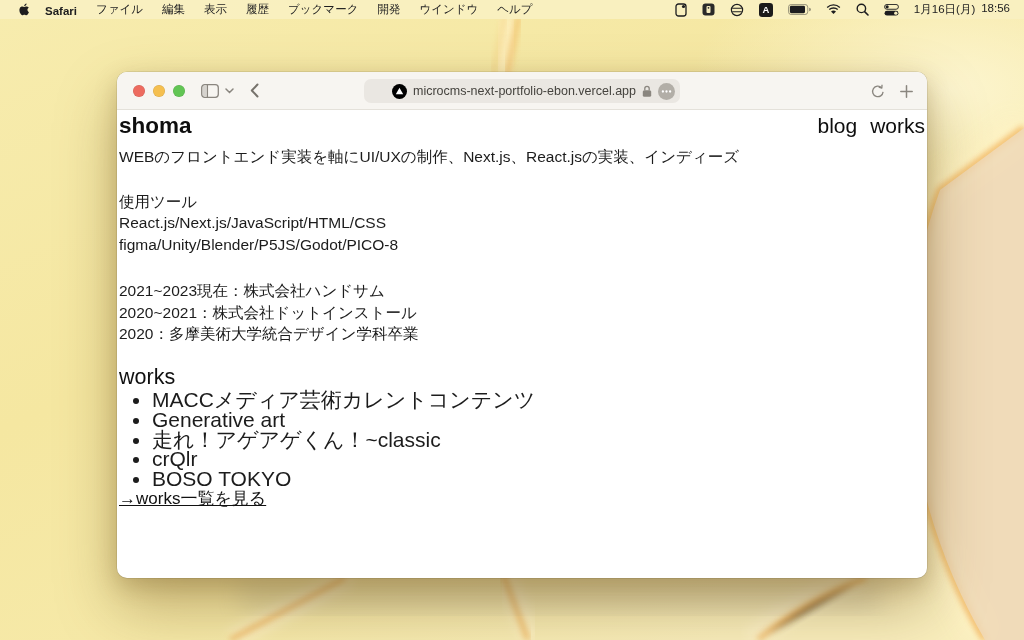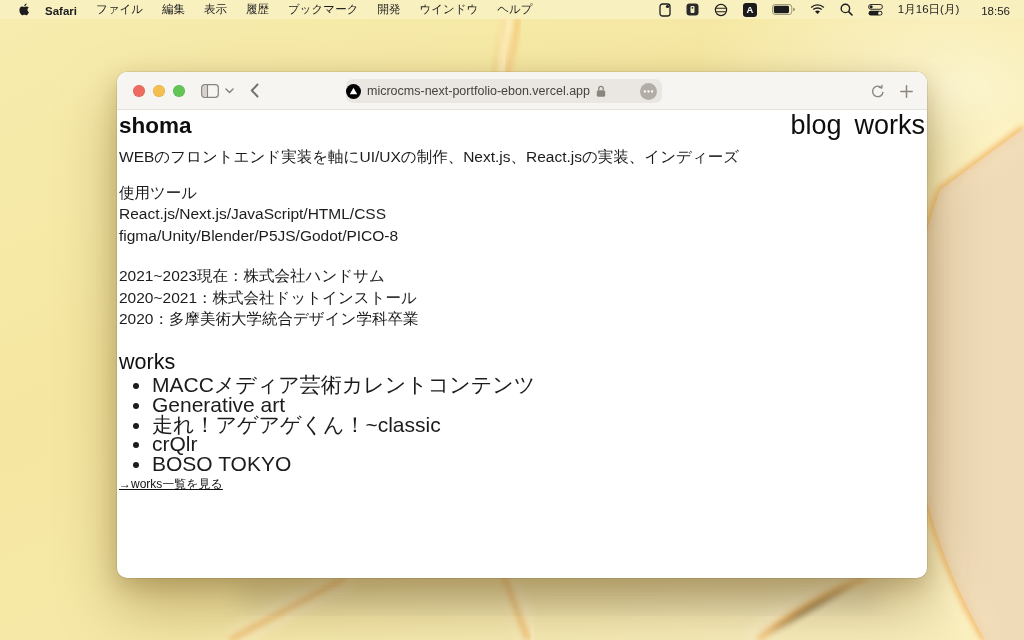--- a/index.html
+++ b/index.html
@@ -13,59 +13,59 @@
   
   .menubar { position:absolute; left:0; top:0; width:1024px; height:19px;
     background:rgba(249,240,193,.92); display:flex; align-items:center;
     font-size:11.5px; color:#1d1d1f; }
   .menubar .apple { margin:0 14px 0 18px; display:flex; align-items:center; }
   .menubar .menus { display:flex; gap:19px; align-items:flex-end; }
   .menubar .app-name { font-weight:700; }
   .menubar .right { margin-left:auto; display:flex; align-items:center; gap:15px;
     padding-right:14px; }
   .menubar .right .sicon { display:flex; align-items:center; }
-  .menubar .clock { display:flex; gap:22px;align-items:flex-end; }
+  .menubar .clock { display:flex; gap:6px; }
 
   
   .window { position:absolute; left:117px; top:72px; width:810px; height:506px;
     border-radius:10px; background:#fff;
     box-shadow:0 0 0 .5px rgba(0,0,0,.15), 0 28px 60px rgba(110,80,25,.40),
                0 8px 22px rgba(110,80,25,.25); }
   .toolbar { position:relative; height:38px; background:#f7f5f1;
     border-bottom:1px solid #e4e1da; border-radius:10px 10px 0 0;
     display:flex; align-items:center; }
   .traffic { display:flex; gap:8px; margin-left:16px; }
   .traffic span { width:12px; height:12px; border-radius:50%;
     box-shadow:inset 0 0 0 .5px rgba(0,0,0,.12); }
   .t-close{ background:#ed6b5f; } .t-min{ background:#f5bf4f; } .t-zoom{ background:#62c554; }
   .tb-left { display:flex; align-items:center; margin-left:16px; gap:6px; }
   .back-btn { margin-left:16px; display:flex; align-items:center; }
-  .urlbar { position:absolute; left:229px; top:7px; width:316px; height:24px;
+  .urlbar { position:absolute; left:247px; top:7px; width:316px; height:24px;
     background:#eae7e2; border-radius:7px; display:flex; align-items:center;
-    justify-content:flex-start; gap:6px; font-size:12.5px; color:#45433e; }
+    justify-content:center; gap:6px; font-size:12.5px; color:#45433e; }
   .urlbar .lock { display:flex; align-items:center; }
   .page-settings { position:absolute; right:5px; top:3.5px; }
   .tb-right { position:absolute; right:14px; top:0; height:38px; display:flex;
     align-items:center; gap:15px; }
 
   
   .content { padding:0 2px; color:#1c1c1c; }
   .page-header { display:flex; justify-content:space-between; align-items:flex-start;
     margin-top:3px; }
   .site-title { font-size:22.5px; line-height:25px; font-weight:700; color:#0e0e0e; }
-  .nav { display:flex; gap:13px; font-size:27px; line-height:25px; color:#0e0e0e; }
+  .nav { display:flex; gap:13px; font-size:21px; line-height:25px; color:#0e0e0e; }
   .intro { margin-top:8px; }
   .textline { font-size:15.5px; line-height:21.7px; }
-  .tools { margin-top:14px; }
-  .career { margin-top:18px; }
+  .tools { margin-top:23px; }
+  .career { margin-top:24px; }
   .works-heading { margin-top:20px; font-size:21.5px; line-height:25px;
     font-weight:400; color:#101010; }
   .works-list { list-style:disc; padding-left:33px; }
   .works-list li { font-size:21px; line-height:19.8px; }
-  .works-link { display:inline-block; font-size:12px; line-height:19.8px;
+  .works-link { display:inline-block; font-size:17px; line-height:19.8px;
     color:#111; text-decoration:underline; }
 </style>
 </head>
 <body>
 
 <div class="desktop">
   <svg width="1024" height="640" viewBox="0 0 1024 640">
     <defs>
       <linearGradient id="base" x1="0" y1="0" x2="0.7" y2="1">
         <stop offset="0" stop-color="#f7ecae"></stop>

